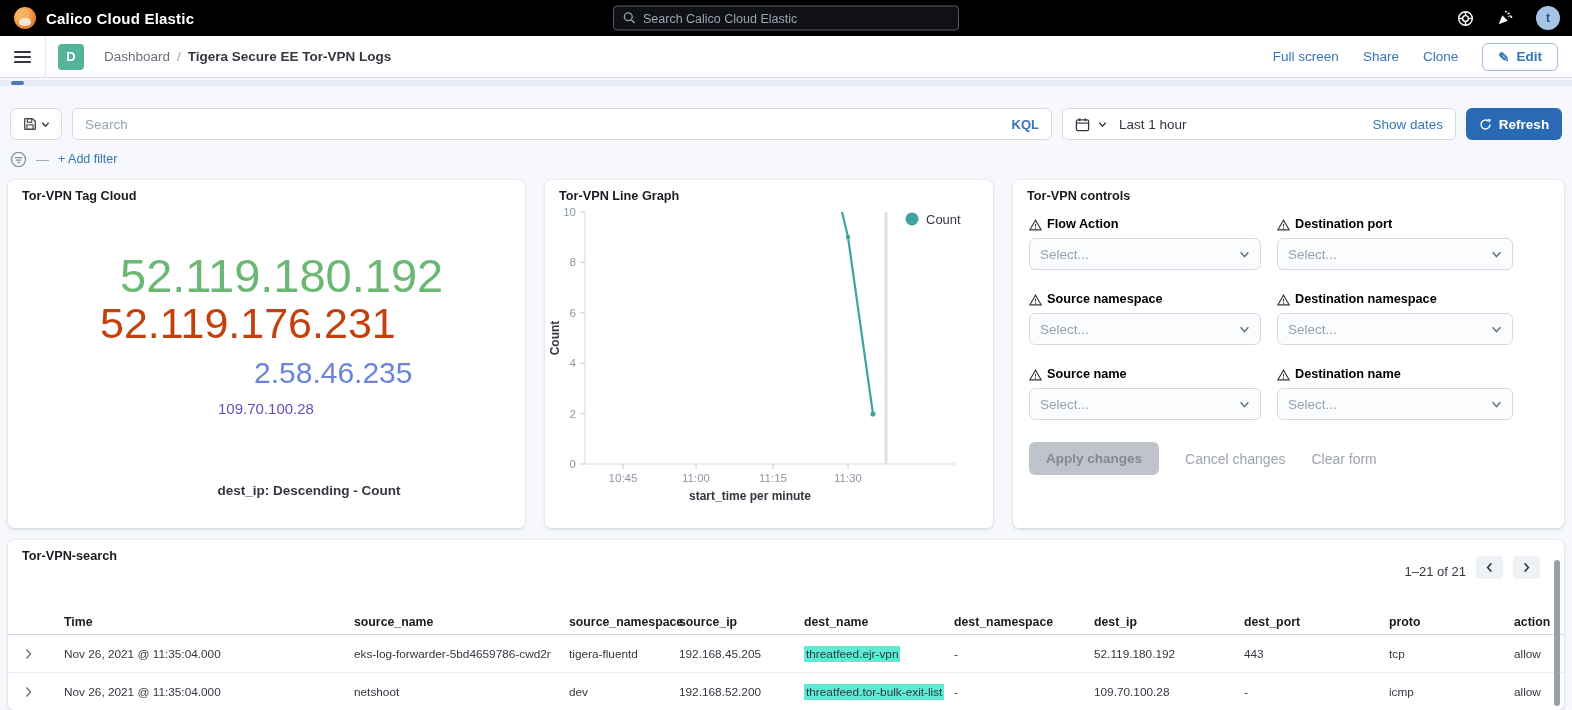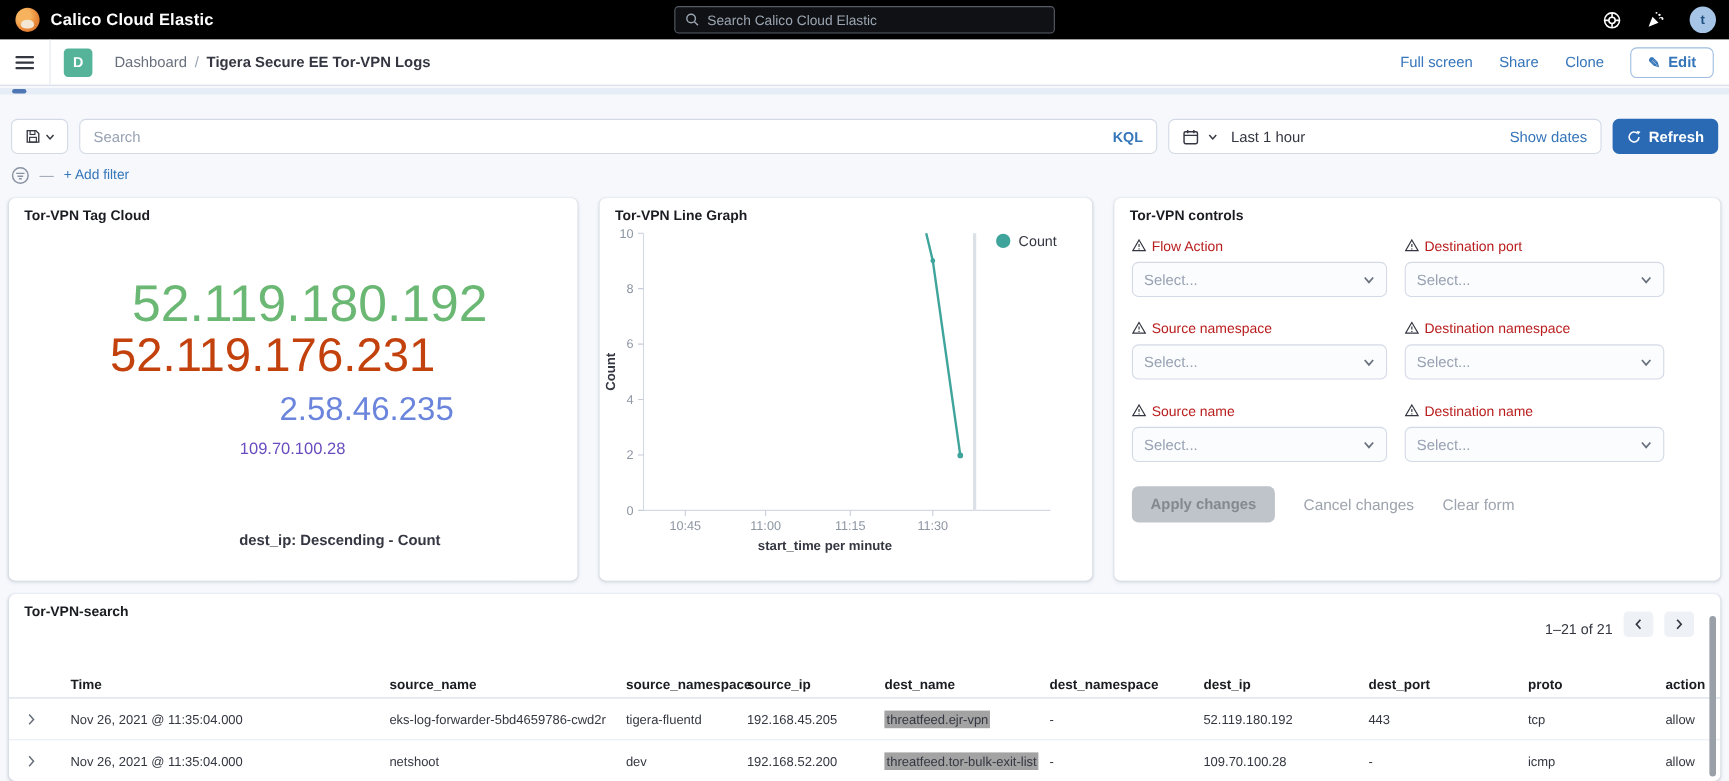--- a/index.html
+++ b/index.html
@@ -70,38 +70,38 @@
   .tag3 { left:210px; top:221px; font-size:15px; color:#6a4dbe; }
   .cloud-caption { position:absolute; left:16px; top:303px; width:570px; text-align:center; font-size:13.5px; font-weight:700; color:#343741; }
 
   
   .tick { font-size:11.5px; fill:#8d96a3; }
   .axis-label { font-size:12px; font-weight:700; fill:#343741; }
   .legend-label { font-size:13px; fill:#343741; }
 
   
   .ctrl-grid { padding:14px 16px 0; display:grid; grid-template-columns:232px 236px; column-gap:16px; row-gap:22px; }
-  .field-label { display:flex; align-items:flex-start; gap:5px; font-size:12.7px; font-weight:400; color:#b91c1c; margin-bottom:7px; }
+  .field-label { display:flex; align-items:flex-end; gap:5px; font-size:12.7px; font-weight:700; color:#000000; margin-bottom:7px; }
   .select { height:32px; background:#fbfcfd; border:1px solid #d3dae6; border-radius:6px; display:flex; align-items:center; padding:4px 10px; cursor:pointer; }
   .select span { color:#98a2b3; font-size:13.5px; flex:1; }
   .ctrl-btns { position:absolute; left:16px; top:262px; display:flex; align-items:center; gap:26px; }
   .apply-btn { background:#bfc3ca; color:#84898f; border:none; border-radius:6px; padding:9px 17px; font-size:13.5px; font-weight:600; font-family:inherit; cursor:not-allowed; }
   .ghost-btn { color:#9ea4ad; font-size:14px; cursor:pointer; }
 
   
   .table-panel { margin:12px 8px 0; height:170px; }
   .pager { position:absolute; right:24px; top:16px; display:flex; align-items:flex-end; gap:10px;margin-left:16px; }
   .pager-count { font-size:13px; color:#343741; }
   .pager-btn { width:27px; height:23px; background:#eef1f6; border-radius:4px; display:flex; align-items:center; justify-content:center; cursor:pointer; }
   .grid-row { display:grid; grid-template-columns:40px 290px 215px 110px 125px 150px 140px 150px 145px 125px 1fr; align-items:center; }
   .grid-row > div { padding-left:16px; white-space:nowrap; }
   .thead { margin-top:46px; height:26px; border-bottom:1px solid #d3dae6; font-size:12.3px; font-weight:700; color:#1a1c21; }
   .trow { height:38px; border-bottom:1px solid #e9edf3; font-size:11.8px; color:#343741; }
   .expand { display:flex; align-items:center; justify-content:center; padding-left:0 !important; cursor:pointer; }
-  mark.hl { background:#a3a3a3; color:#343741; padding:1px 2px; }
+  mark.hl { background:#5eead4; color:#343741; padding:1px 2px; }
   .vscroll { position:absolute; right:4px; top:20px; bottom:4px; width:6px; background:#9aa0a8; border-radius:3px; }
 
   svg { display:block; }
 </style>
 </head>
 <body>
 
 <div class="topbar">
   <div class="brand">
     <div class="logo"></div>

